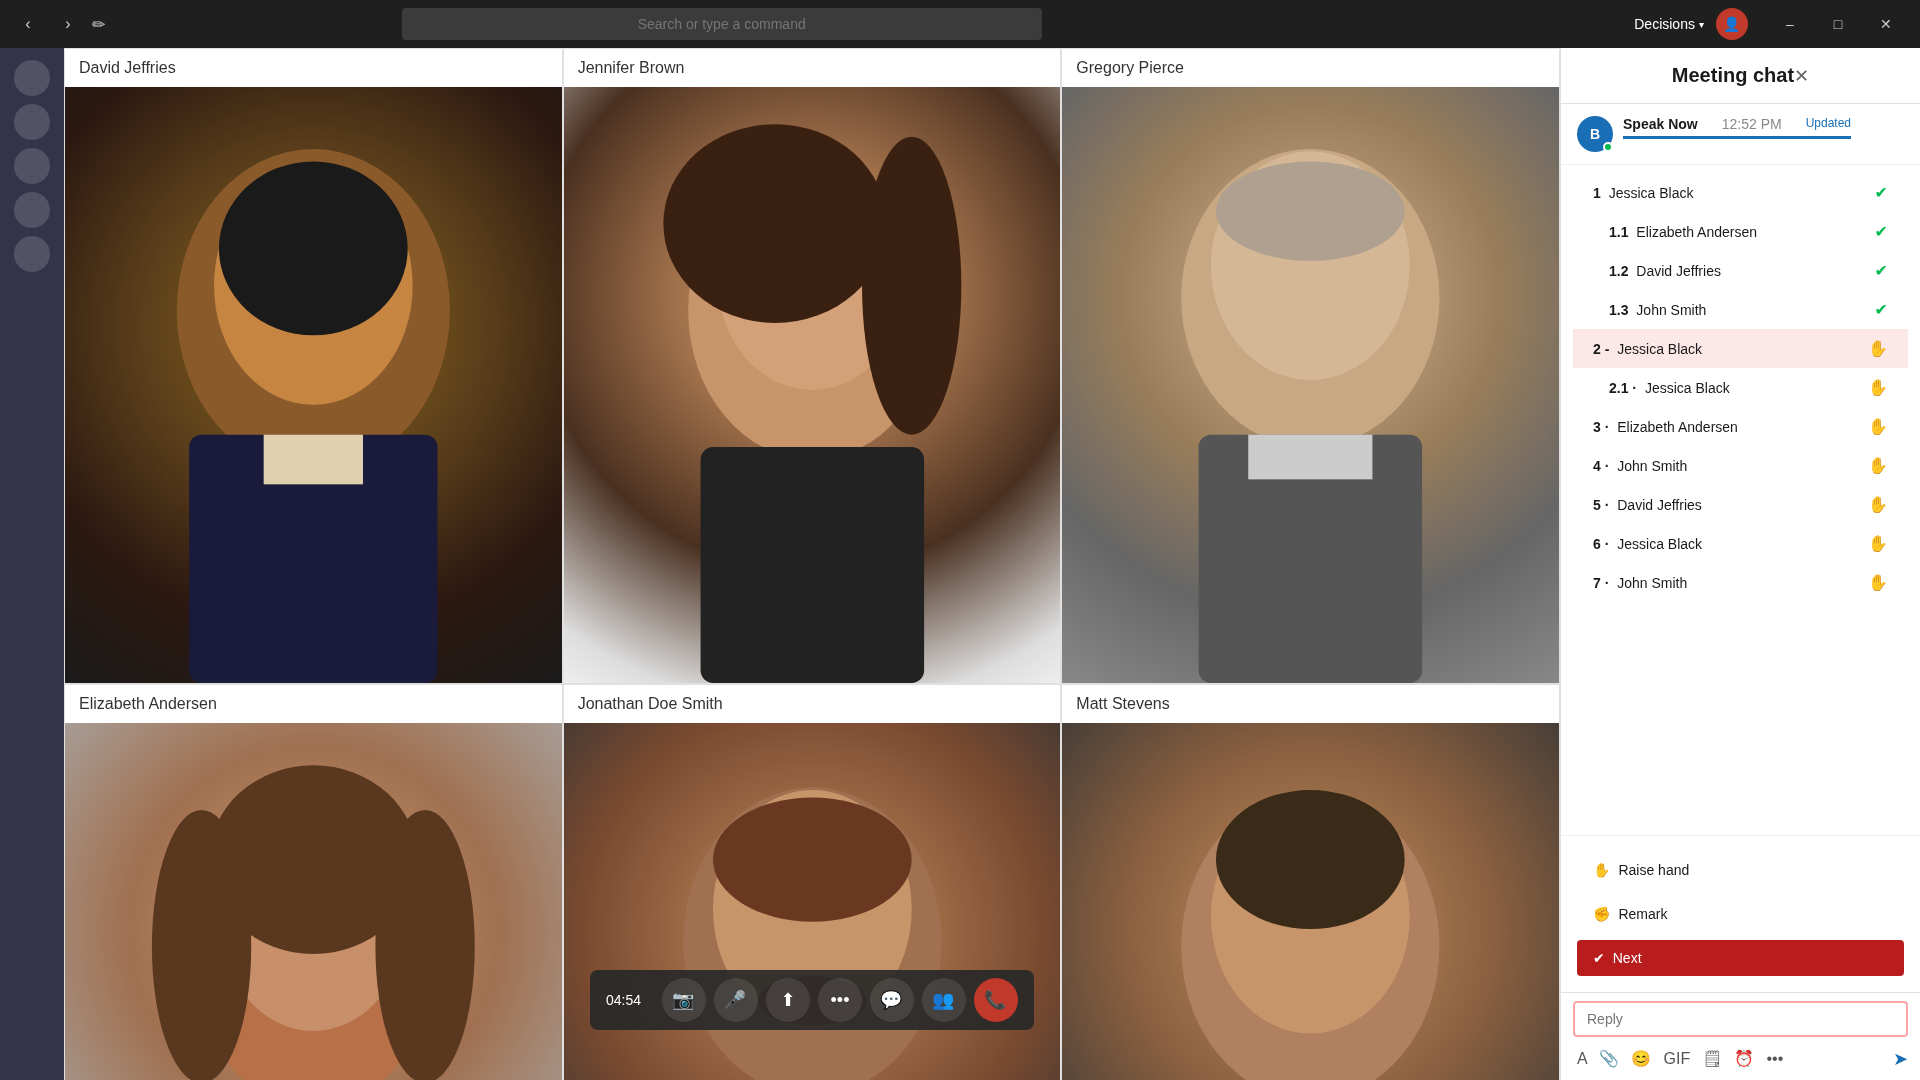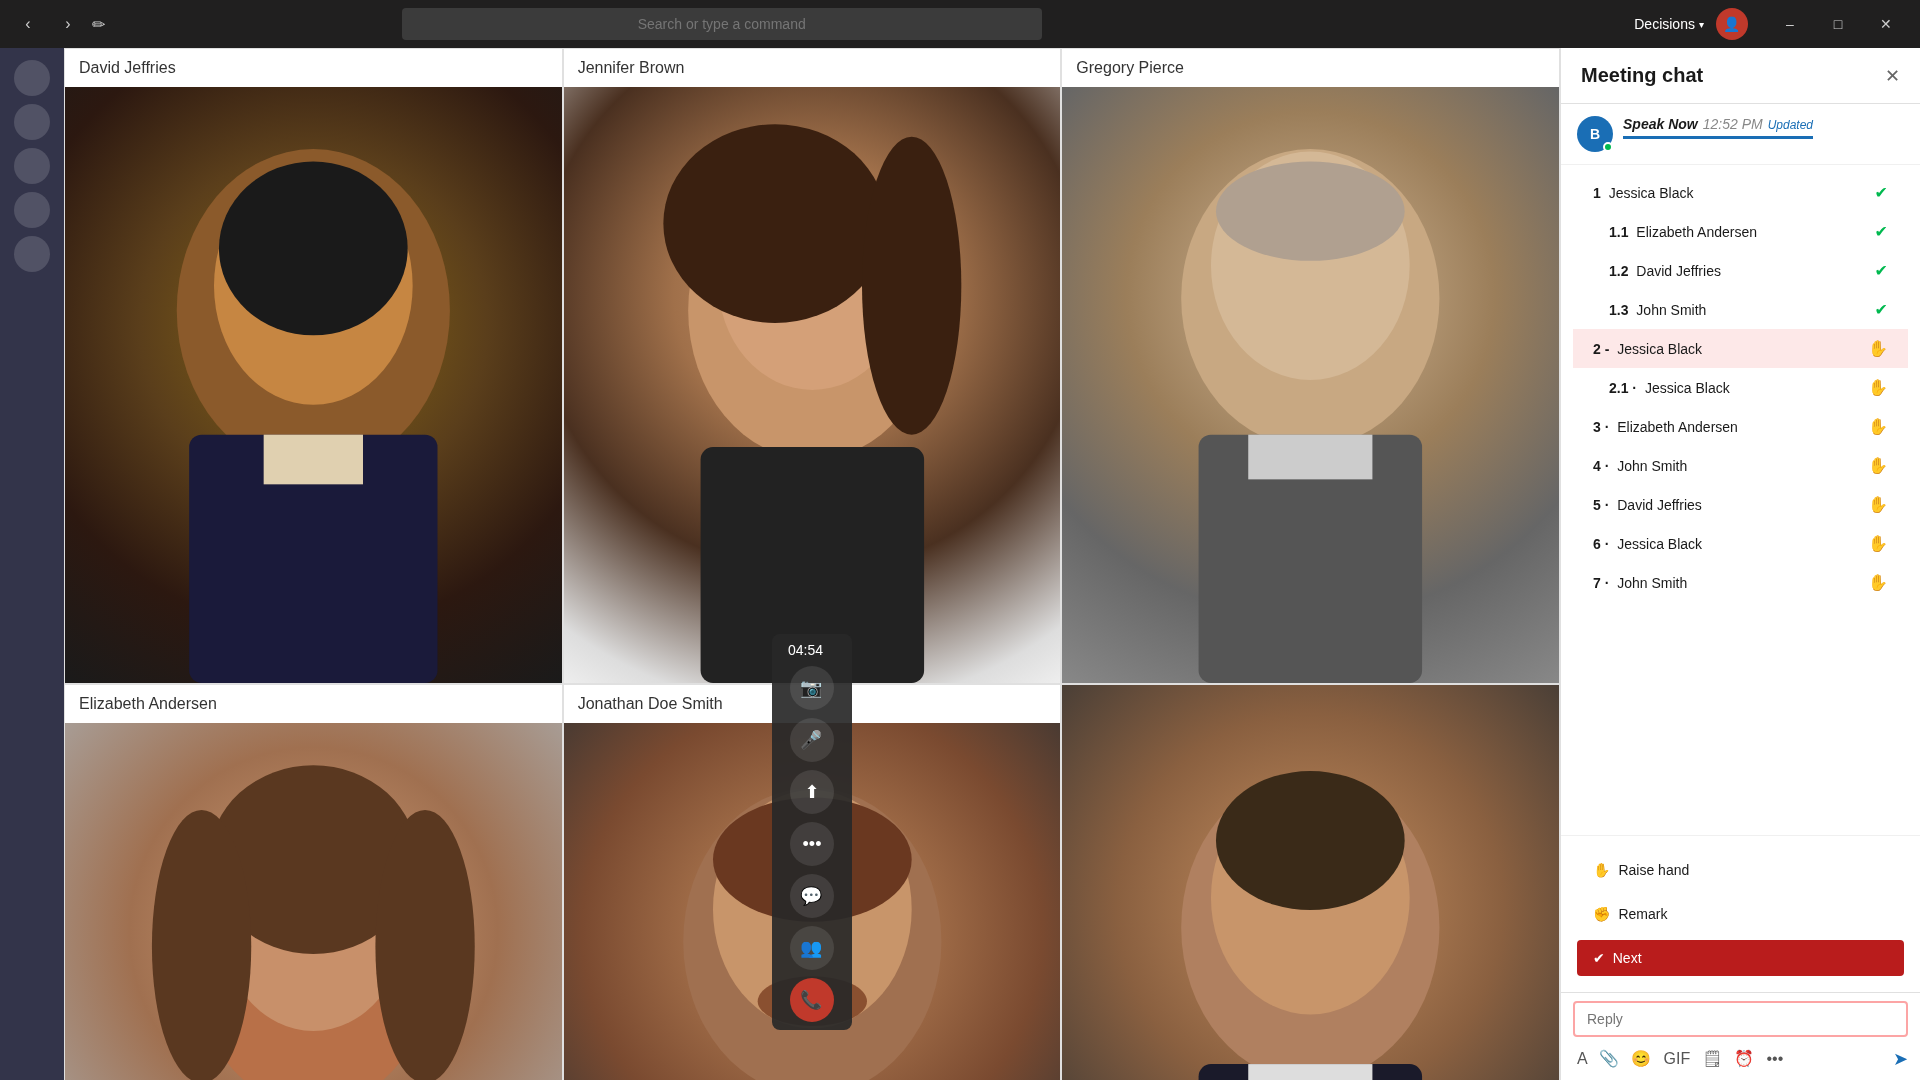--- a/index.html
+++ b/index.html
@@ -78,62 +78,61 @@
     .control-bar {
       position: absolute;
       bottom: 50px;
       left: 50%;
       transform: translateX(-50%);
       background: rgba(40,40,40,0.92);
       border-radius: 8px;
       display: flex; align-items: center;
       padding: 8px 16px; gap: 8px;
       z-index: 50;
-      flex-direction: column;
     }
     .control-timer { color: #fff; font-size: 14px; min-width: 48px; }
     .control-btn {
       width: 44px; height: 44px; border-radius: 50%;
       background: rgba(255,255,255,0.1);
       border: none; color: #fff; cursor: pointer;
       display: flex; align-items: center; justify-content: center;
       font-size: 18px;
     }
     .control-btn.red { background: #c0392b; }
 
     
     .side-panel {
       width: 360px; background: #fff;
       border-left: 1px solid #e0e0e0;
       display: flex; flex-direction: column;
     }
     .panel-header {
       padding: 16px 20px;
-      display: flex; align-items: center; justify-content: space-between;
+      display: flex; align-items: center; justify-content: center;
       border-bottom: 1px solid #e0e0e0;
     }
     .panel-title { font-size: 20px; font-weight: 600; color: #1a1a1a; }
     .panel-close { background: none; border: none; font-size: 18px; cursor: pointer; color: #666; }
 
     .chat-message {
       padding: 12px 16px;
       display: flex; gap: 10px;
       border-bottom: 1px solid #f0f0f0;
     }
     .chat-avatar {
       width: 36px; height: 36px; border-radius: 50%;
       background: #1a6eb5; color: #fff;
       display: flex; align-items: center; justify-content: center;
       font-weight: 700; font-size: 14px; position: relative; flex-shrink: 0;
     }
     .chat-avatar-dot {
       width: 10px; height: 10px; border-radius: 50%; background: #00b94f;
       position: absolute; bottom: 0; right: 0; border: 2px solid #fff;
     }
-    .chat-meta { display: flex; align-items: flex-end; gap: 5px; font-style: italic; }
+    .chat-meta { display: flex; align-items: flex-start; gap: 24px; }
     .chat-author { font-weight: 600; font-size: 14px; color: #1a1a1a; }
     .chat-time { font-size: 14px; color: #888; }
     .chat-updated { font-size: 12px; color: #1a6eb5; font-weight: 500; }
     .chat-underline { height: 3px; background: #1a6eb5; margin-top: 4px; }
 
     
     .decision-list { flex: 1; overflow-y: auto; padding: 8px 12px; }
     .decision-item {
       padding: 10px 20px;
       display: flex; align-items: center; justify-content: space-between;
@@ -284,20 +283,21 @@
             <ellipse cx="100" cy="75" rx="40" ry="48" fill="#c8956a"></ellipse>
             <ellipse cx="100" cy="55" rx="40" ry="25" fill="#6a3820"></ellipse>
             <ellipse cx="100" cy="112" rx="22" ry="10" fill="#8a5030"></ellipse>
             <rect x="55" y="145" width="90" height="95" fill="#2a2a2a" rx="5"></rect>
             <rect x="72" y="145" width="56" height="18" fill="#ddd"></rect>
           </svg>
         </div>
       </div>
 
       <div class="video-cell">
+        <div class="video-cell-name">Matt Stevens</div>
         <div class="video-cell-img photo-container photo-matt">
           <svg viewBox="0 0 200 240" width="100%" height="100%" xmlns="http://www.w3.org/2000/svg">
             <ellipse cx="100" cy="90" rx="52" ry="62" fill="#b08060"></ellipse>
             <ellipse cx="100" cy="78" rx="40" ry="47" fill="#c8956a"></ellipse>
             <ellipse cx="100" cy="55" rx="38" ry="28" fill="#3a2a18"></ellipse>
             <rect x="55" y="145" width="90" height="95" fill="#1a1a2a" rx="5"></rect>
             <rect x="75" y="145" width="50" height="17" fill="#ddd"></rect>
           </svg>
         </div>
       </div>

